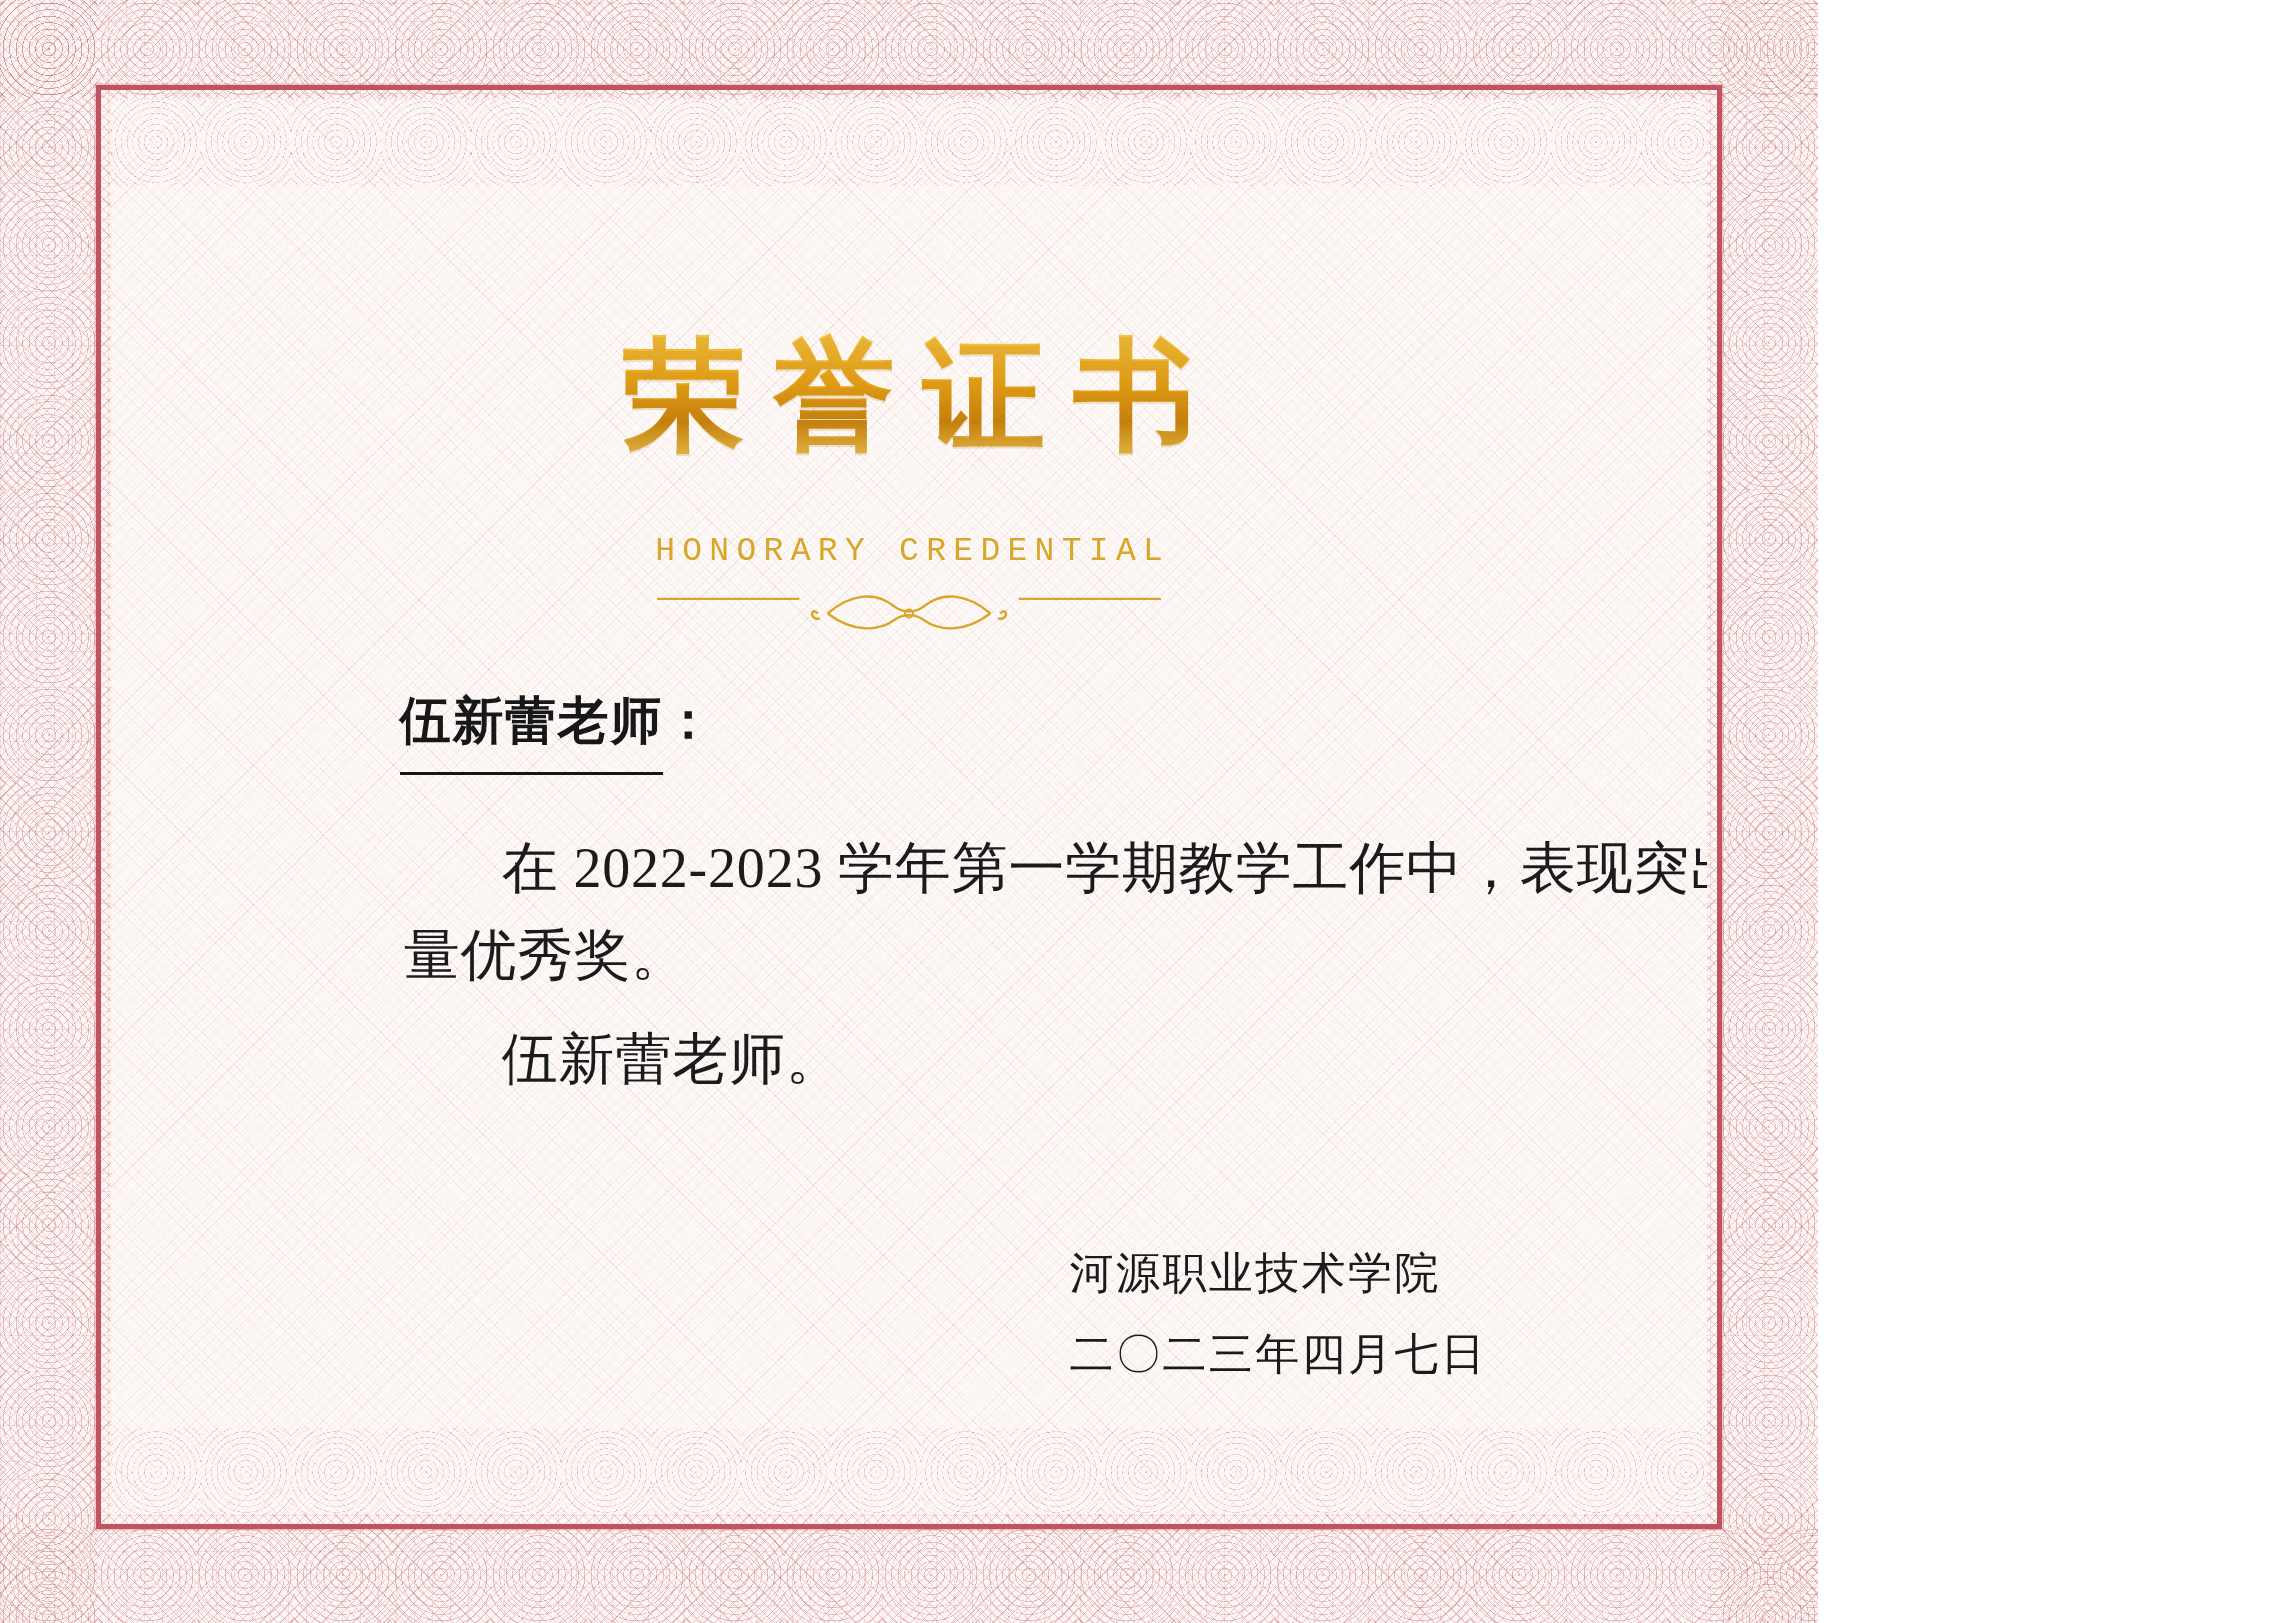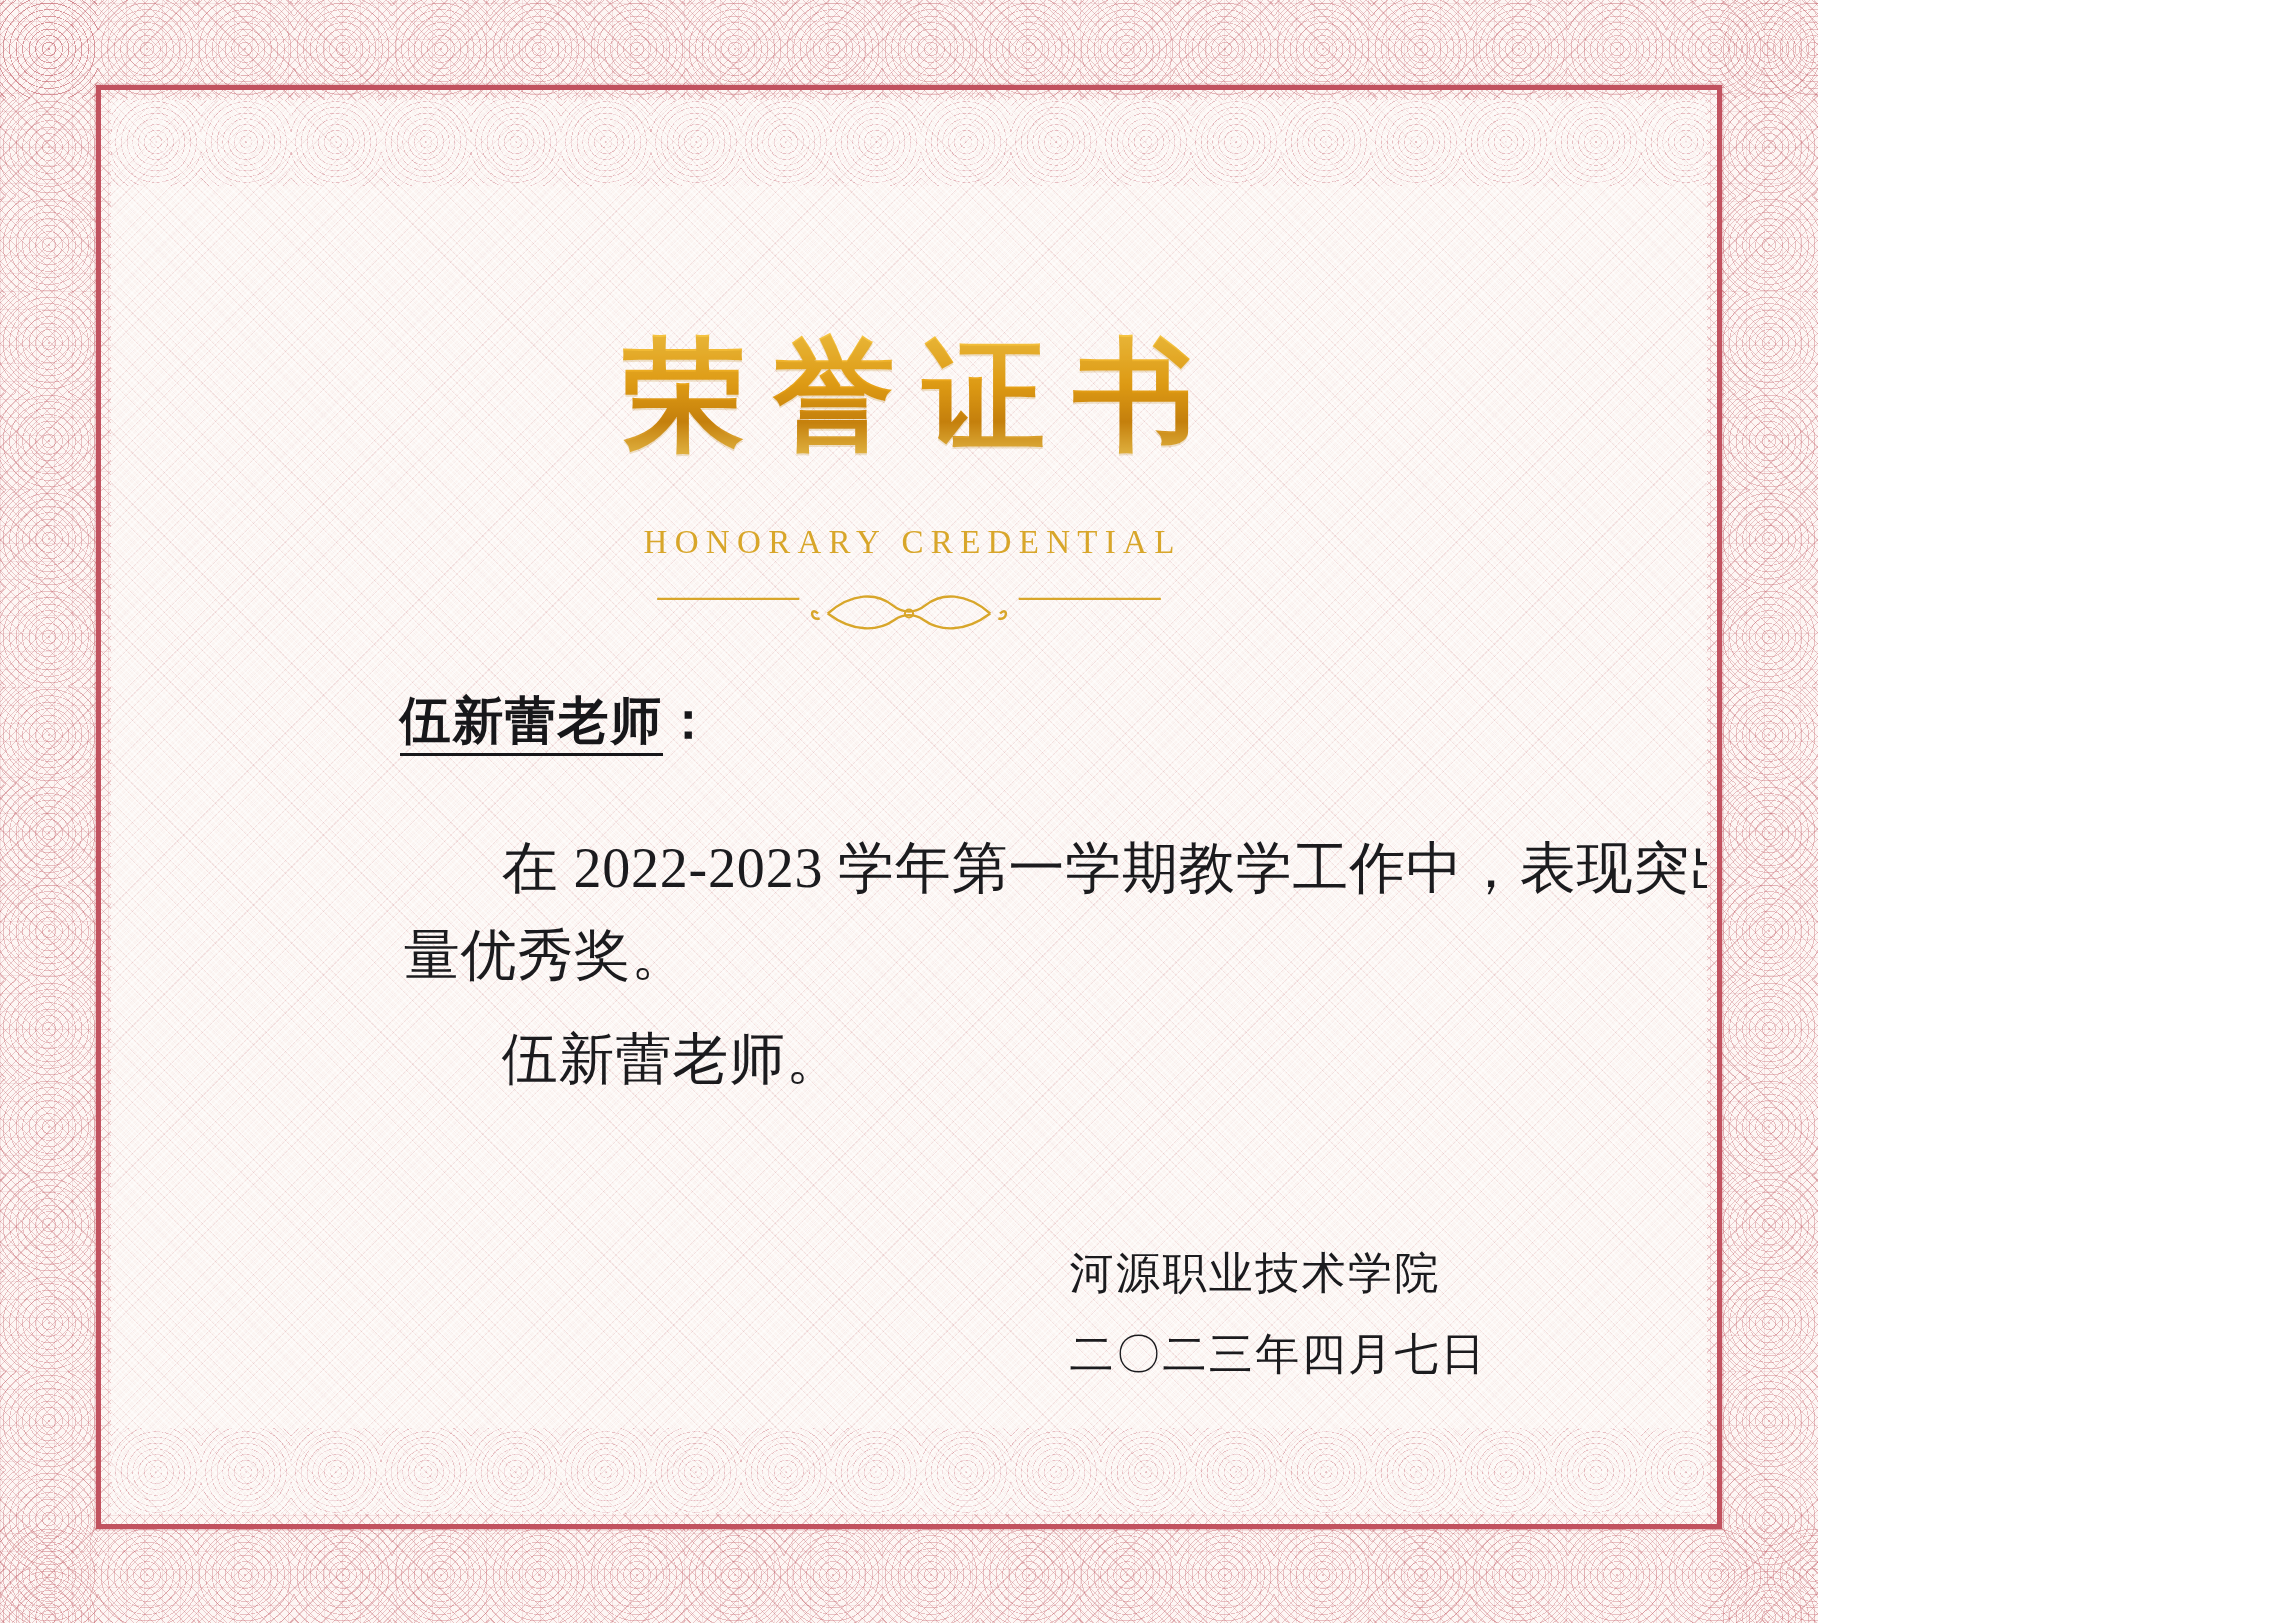--- a/index.html
+++ b/index.html
@@ -118,24 +118,24 @@
     line-height: 1.1;
     background: linear-gradient(180deg, #f7c948 0%, #e8a317 42%, #c9820d 70%, #f2cd5c 100%);
     -webkit-background-clip: text;
     background-clip: text;
     color: transparent;
     text-shadow: 0 1.6px 0 rgba(180,120,10,0.20);
   }
 
   .title-en {
     position: absolute;
-    top: 424px;
+    top: 433px;
     left: 0; right: 0;
     text-align: center;
-    font-family: Liberation Serif, serif;
+    font-family: Liberation Mono, monospace;
     font-size: 33px;
     letter-spacing: 7.3px;
     text-indent: 7.3px;
     color: #d8a62a;
     font-weight: 400;
   }
 
   .flourish {
     position: absolute;
     top: 481px;
@@ -150,21 +150,21 @@
     top: 587px;
     left: 289px;
     font-family: "DejaVu Sans", "Liberation Sans", sans-serif;
     font-weight: 700;
     font-size: 51px;
     color: #17171a;
     letter-spacing: 1.6px;
   }
   .recipient .underlined {
     border-bottom: 3.3px solid #17171a;
-    padding-bottom: 3px;
+    padding-bottom: 22px;
   }
 
   .body-text {
     position: absolute;
     top: 725px;
     left: 293px;
     width: 1712px;
     font-family: "Liberation Serif", "DejaVu Serif", serif;
     font-size: 56px;
     line-height: 1.55;

